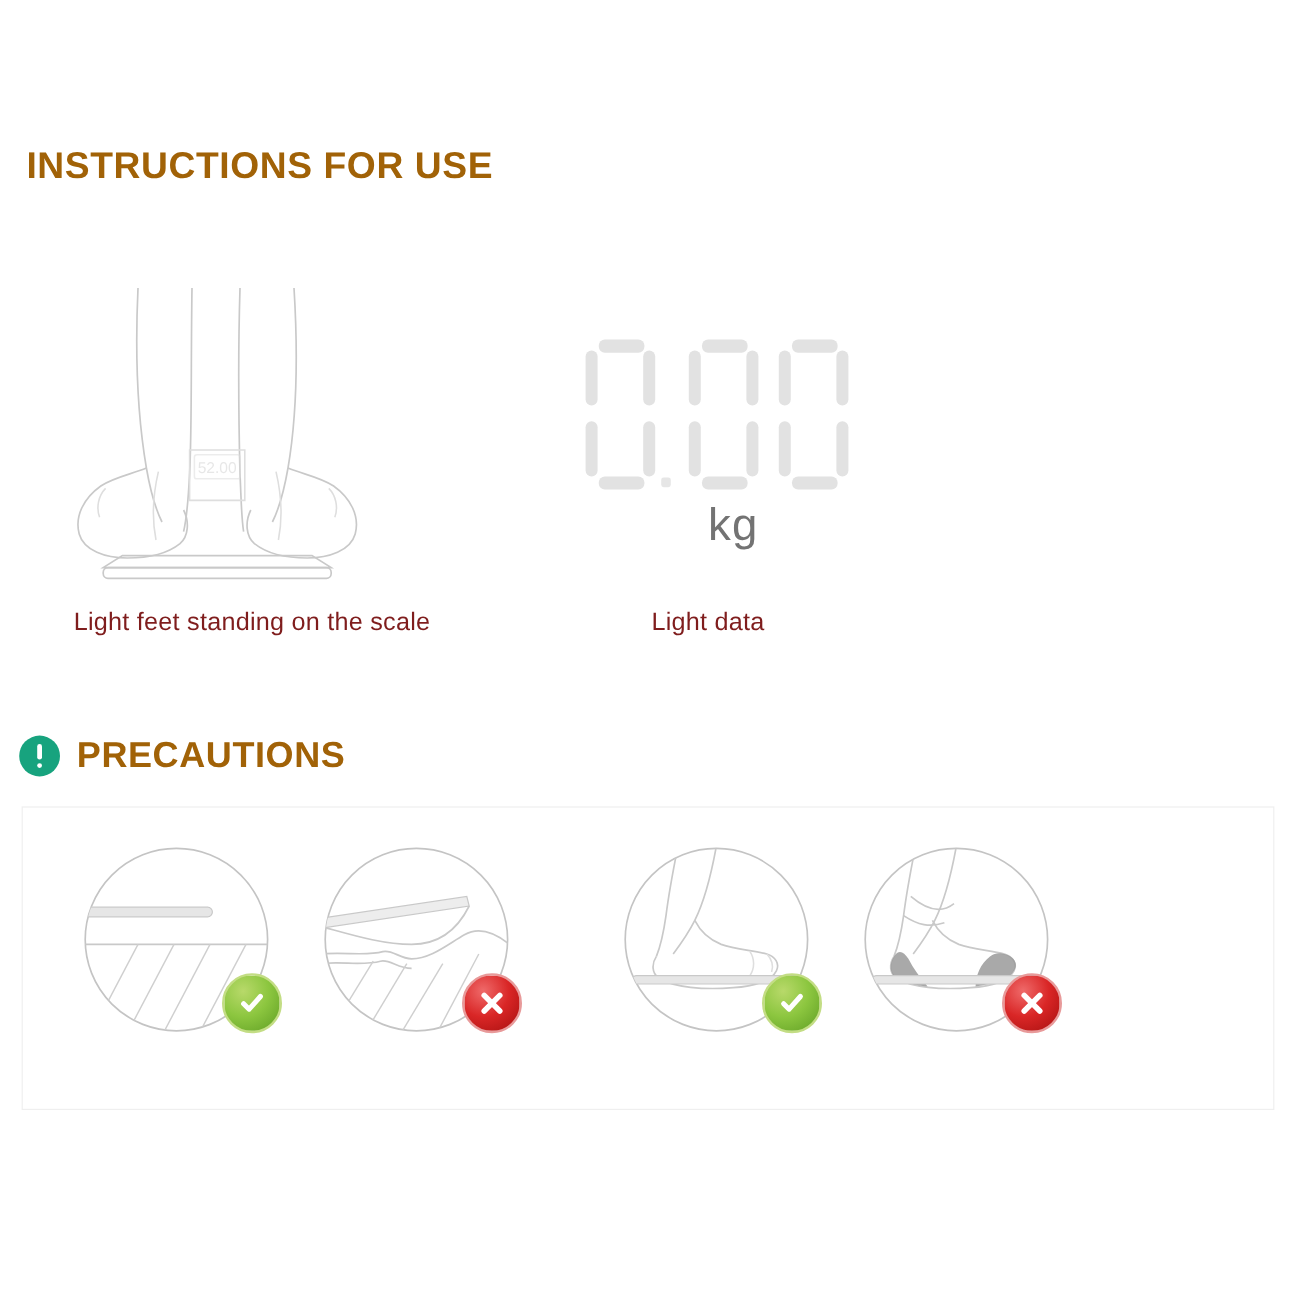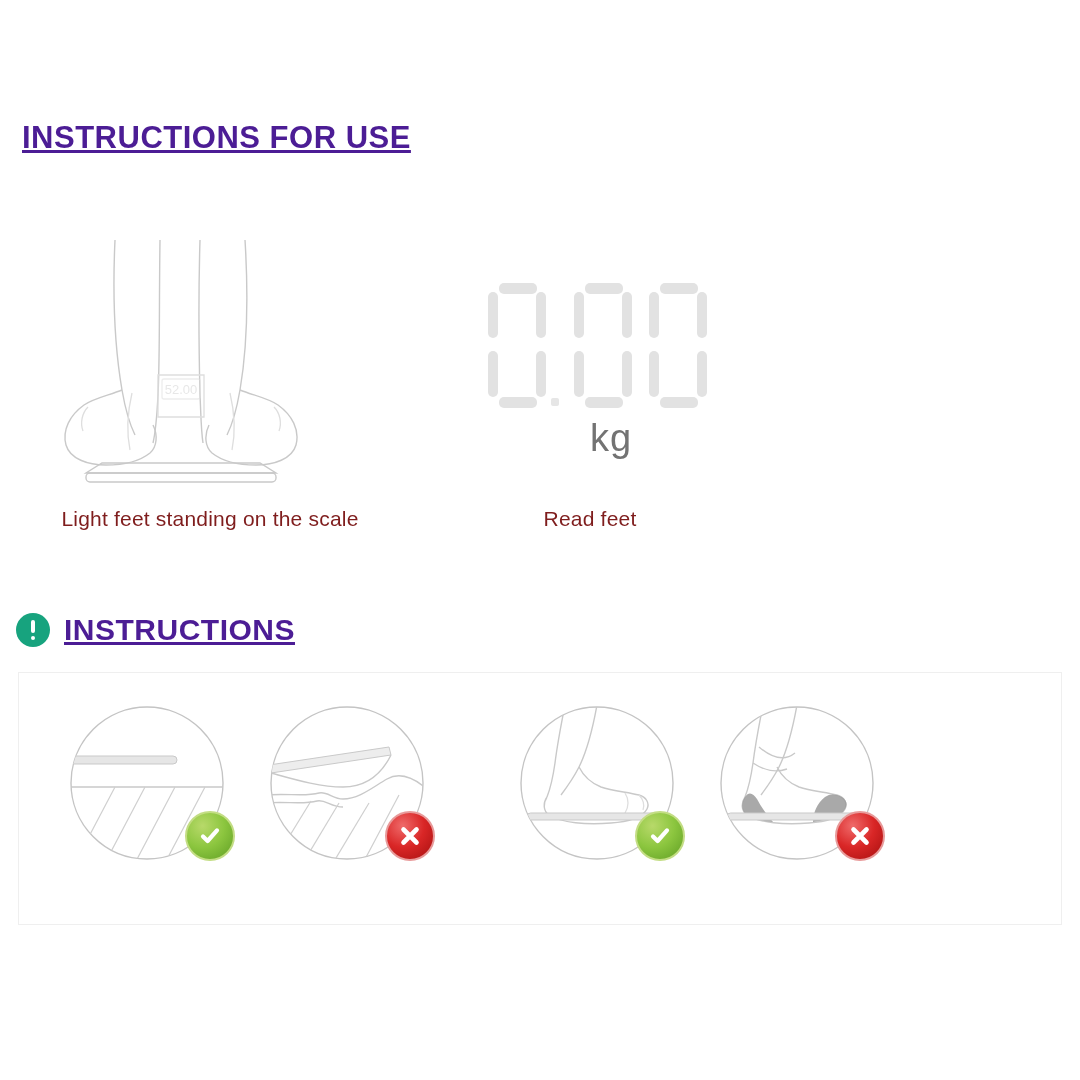--- a/index.html
+++ b/index.html
@@ -12,24 +12,23 @@
     height: 1080px;
     position: relative;
     font-family: "Liberation Sans", sans-serif;
     overflow: hidden;
   }
 
   
   .section-title {
     position: absolute;
     font-weight: bold;
-    color: #4c1d95;
+    color: #a16207;
     letter-spacing: 0.5px;
     white-space: nowrap;
-    text-decoration: underline;
   }
   #instructions-title {
     left: 22px;
     top: 120px;
     font-size: 31px;
   }
   #precautions-header {
     position: absolute;
     left: 16px;
     top: 613px;
@@ -259,28 +258,28 @@
         <span class="seg seg-a"></span>
           <span class="seg seg-b"></span>
         <span class="seg seg-c"></span>
           <span class="seg seg-d"></span>
         <span class="seg seg-e"></span>
           <span class="seg seg-f"></span>
       </div>
     </div>
     <div class="lcd-unit">kg</div>
   </div>
-  <div class="step-caption">Read feet</div>
+  <div class="step-caption">Light data</div>
 </div>
 
 <div id="precautions-header">
   <span class="alert-badge">
     <span class="bang"></span>
   </span>
-  <span id="precautions-title" class="section-title">INSTRUCTIONS</span>
+  <span id="precautions-title" class="section-title">PRECAUTIONS</span>
 </div>
 
 <div id="precautions-panel">
   <div class="prec-grid">
 
     <div class="prec-item" id="prec-1">
       <svg class="prec-circle" viewBox="0 0 160 160" xmlns="http://www.w3.org/2000/svg">
         <defs>
           <clipPath id="clip1">
               <circle cx="80" cy="80" r="76"></circle>

